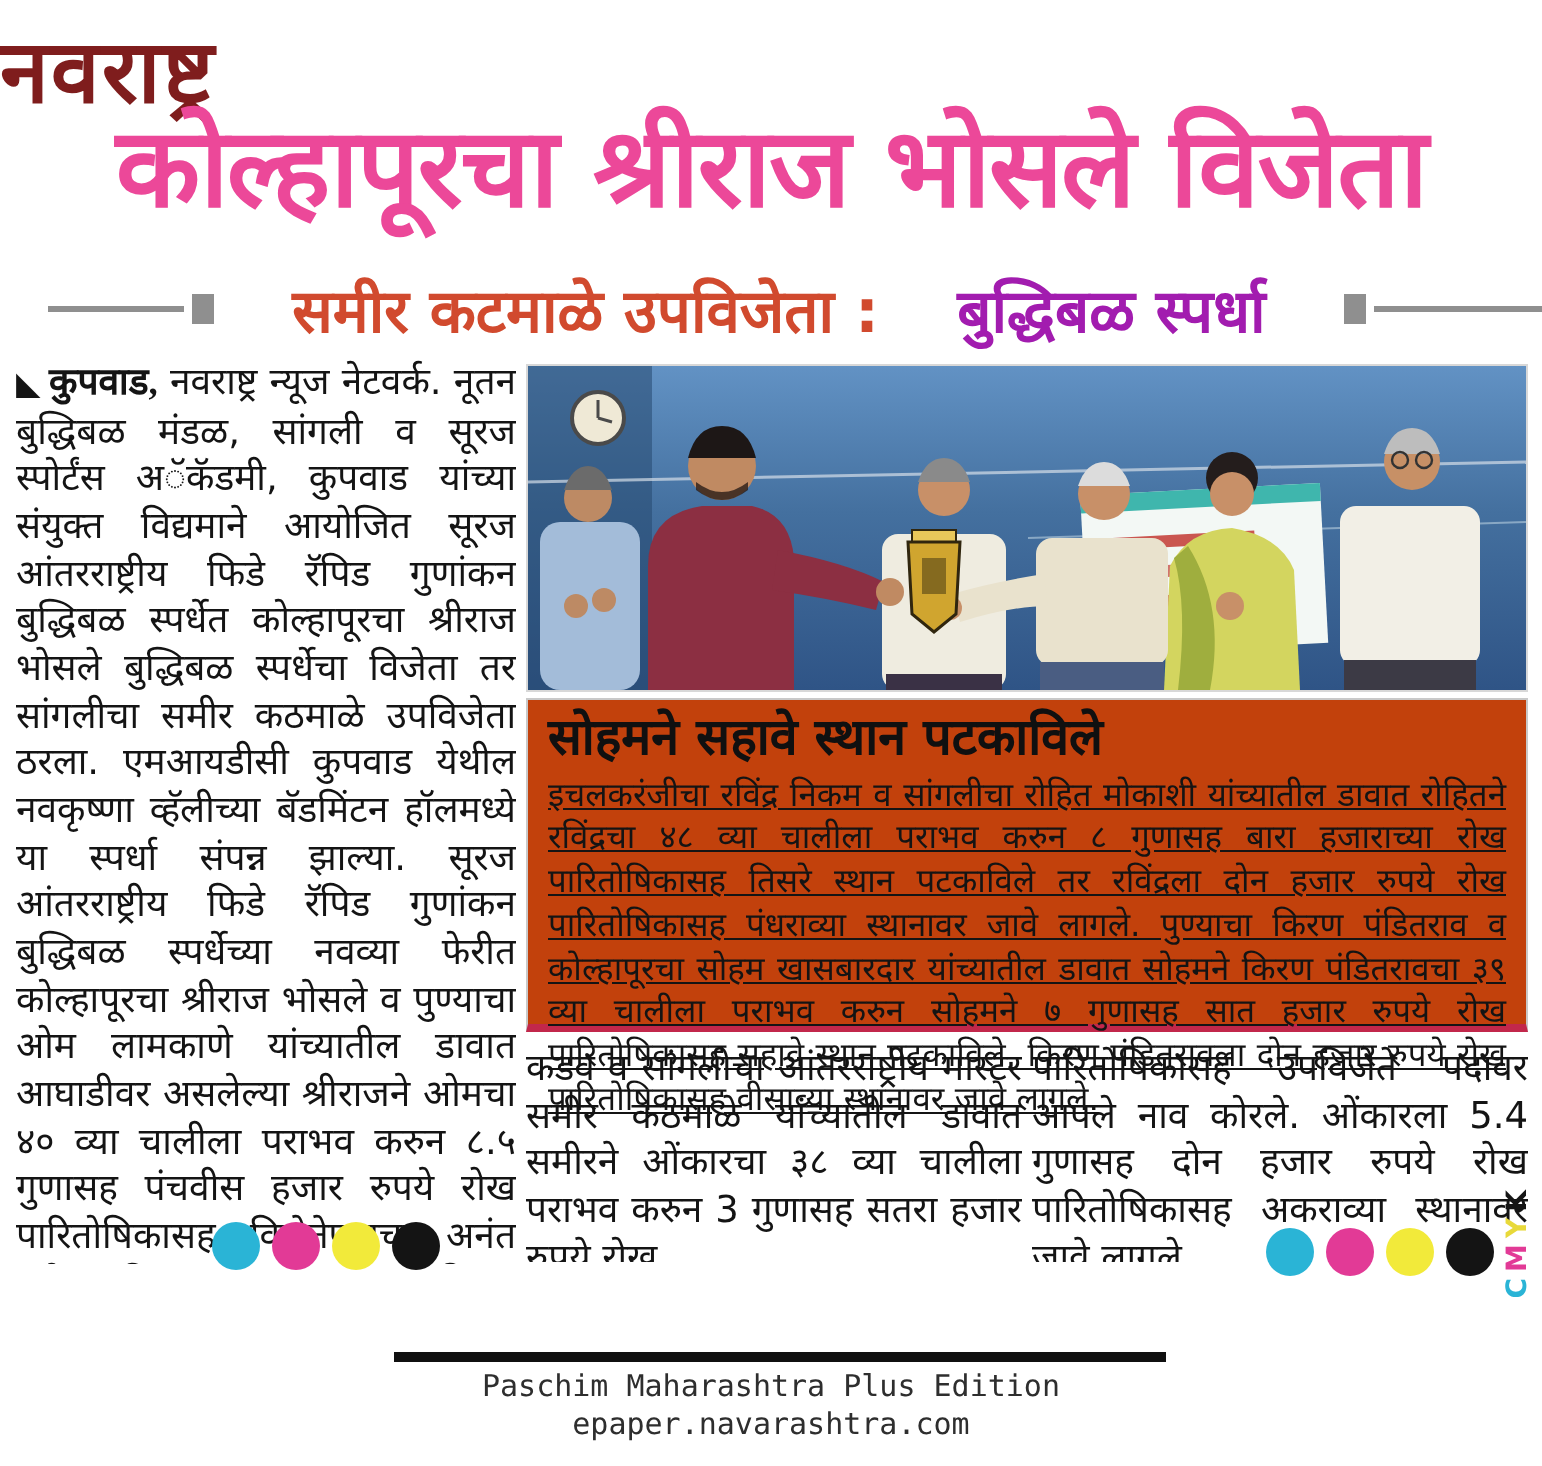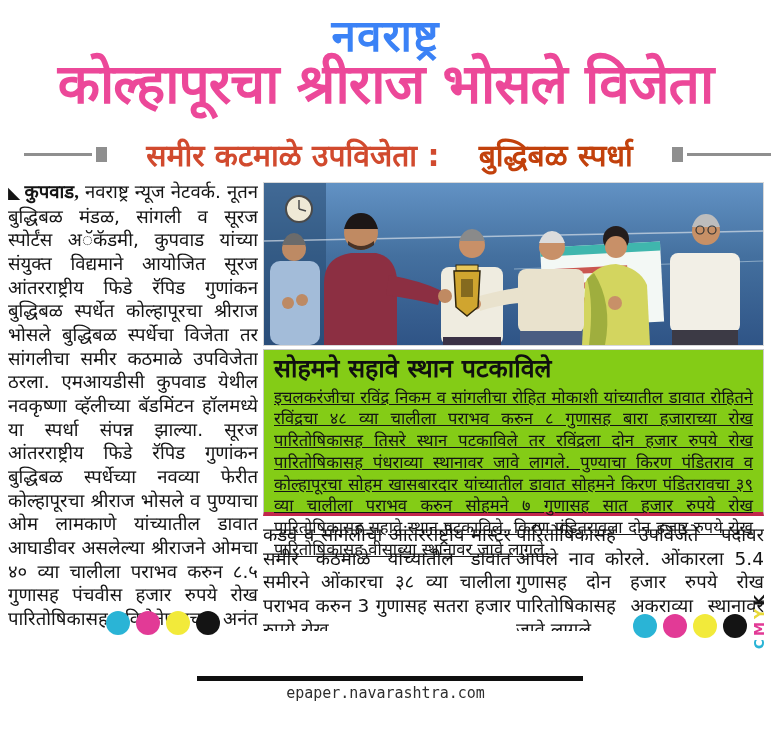--- a/index.html
+++ b/index.html
@@ -1,54 +1,54 @@
 <!DOCTYPE html>
 <html><head>
 <meta charset="utf-8">
 <style>
   html,body{margin:0;padding:0;background:#ffffff;}
   .page{position:relative;width:771px;height:733px;background:#ffffff;overflow:hidden;
         font-family:"DejaVu Sans","Liberation Sans",sans-serif;color:#111;}
 
   
-  .masthead{position:absolute;top:4px;left:0;width:100%;text-align:center;
-            font-size:44px;font-weight:800;color:#3b82f6;letter-spacing:1px;}
+  .masthead{position:absolute;top:4px;left:0;width:100%;text-align:left;
+            font-size:44px;font-weight:800;color:#7f1d1d;letter-spacing:1px;}
 
   
   .headline{position:absolute;top:54px;left:0;width:100%;text-align:center;
             font-family:"DejaVu Serif","Liberation Serif",serif;
             font-size:55px;font-weight:700;color:#ec4899;letter-spacing:-1px;line-height:1.1;}
 
   
   .subhead{position:absolute;top:134px;left:0;width:100%;display:flex;
            justify-content:space-between;align-items:center;gap:10px;padding-left:24px;}
   .subhead .txt{font-size:30px;font-weight:800;white-space:nowrap;}
   .subhead .red{color:#d14a2e;}
-  .subhead .blk{color:#c2410c;}
+  .subhead .blk{color:#a21caf;}
   .deco{display:flex;align-items:center;gap:4px;}
   .deco-line{height:3px;background:#8f8f8f;}
   .deco-sq{width:11px;height:15px;background:#8f8f8f;}
 
   
   .bodytxt{position:absolute;text-align:justify;color:#141414;
            font-size:18.5px;line-height:1.28;overflow:hidden;}
   .col1{left:8px;top:180px;width:250px;height:452px;}
   .col2{left:263px;top:523px;width:248px;height:108px;}
   .col3{left:516px;top:523px;width:248px;height:108px;}
   .dateline-marker{font-size:16px;font-weight:700;margin-right:4px;}
   .dateline-bold{font-weight:800;font-family:Liberation Serif, serif;}
 
   
   .photo{position:absolute;left:263px;top:182px;width:501px;height:164px;
          border:1px solid #d8d8d8;box-sizing:border-box;overflow:hidden;}
   .photo svg{display:block;}
 
   
   .inset{position:absolute;left:263px;top:349px;width:501px;height:167px;
-         background:#84cc16;border:1px solid #c9c9c9;border-bottom:4px solid #c2274b;
+         background:#c2410c;border:1px solid #c9c9c9;border-bottom:4px solid #c2274b;
          box-sizing:border-box;padding:5px 10px 6px 10px;}
   .inset h2{margin:0 0 4px 0;font-size:25px;font-weight:800;color:#101010;line-height:1.1;}
   .inset p{margin:0;font-size:16.5px;line-height:1.32;text-align:justify;color:#141414;text-decoration:underline;}
 
   
   .dots{position:absolute;display:flex;gap:6px;}
   .dots-left{left:106px;top:611px;}
   .dots-right{left:633px;top:614px;}
   .dot{width:24px;height:24px;border-radius:50%;}
   .dot-c{background:#2ab4d6;}
@@ -201,16 +201,17 @@
     <span class="dot dot-y"></span>
     <span class="dot dot-k"></span>
   </div>
 
   <div class="cmyk-label">
     <span class="lc">C</span><span class="lm">M</span><span class="ly">Y</span><span class="lk">K</span>
   </div>
 
   <div class="footer-bar"></div>
   <div class="footer-text">
+    <div>Paschim Maharashtra Plus Edition</div>
     <div>epaper.navarashtra.com</div>
   </div>
 
 </div>
 
 </body></html>

